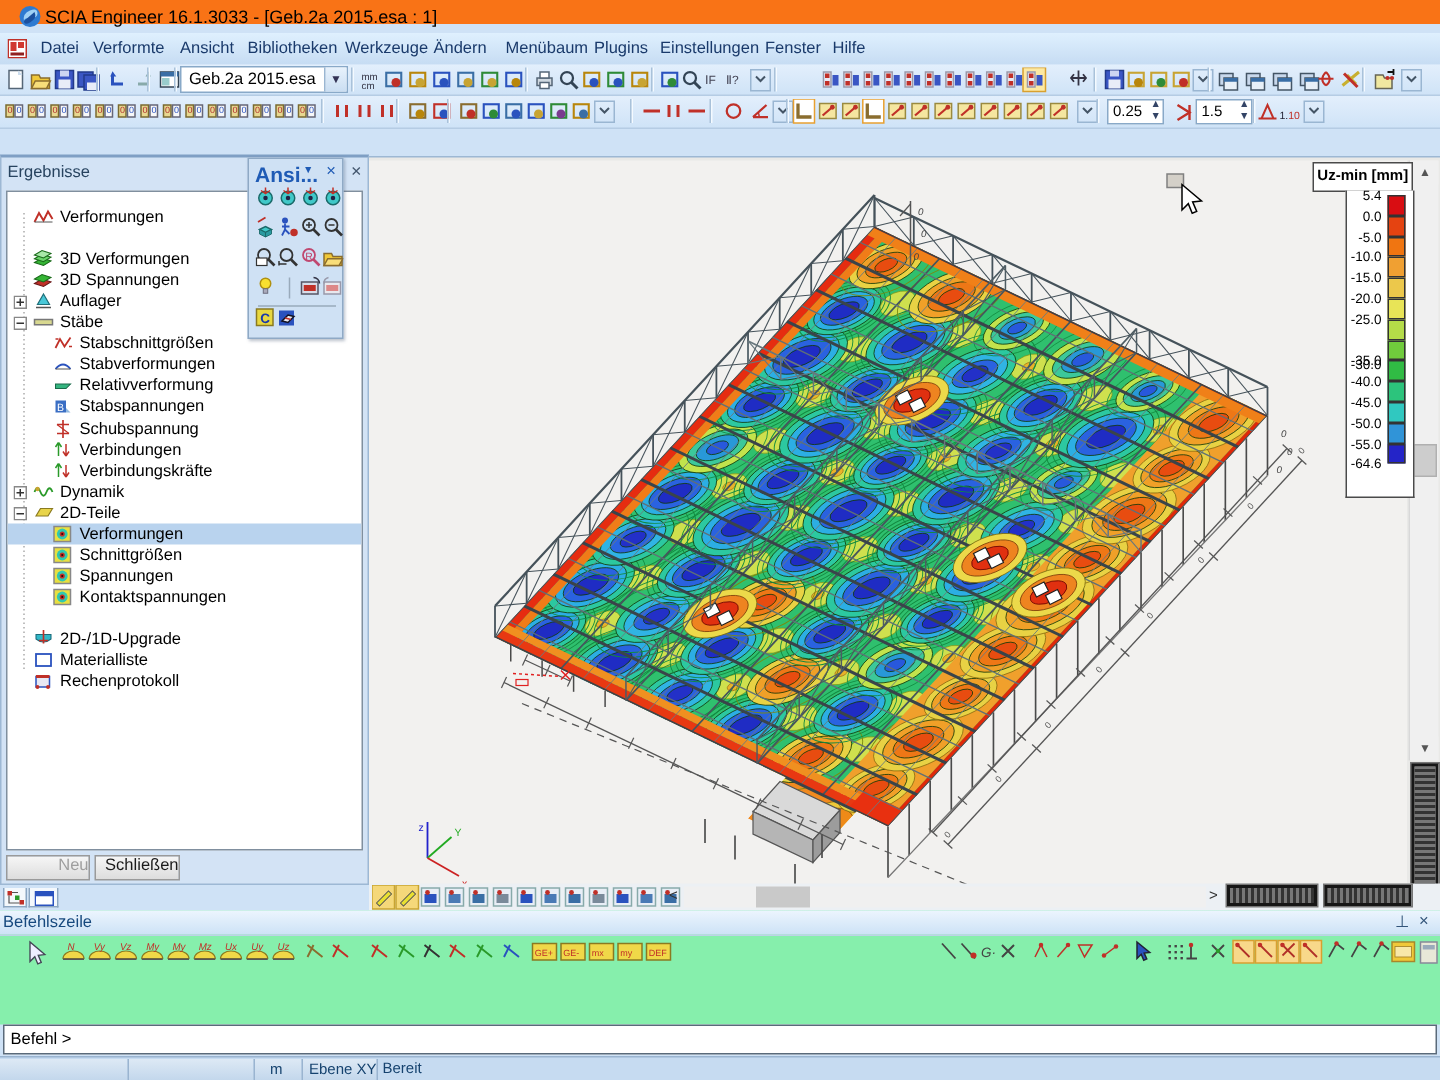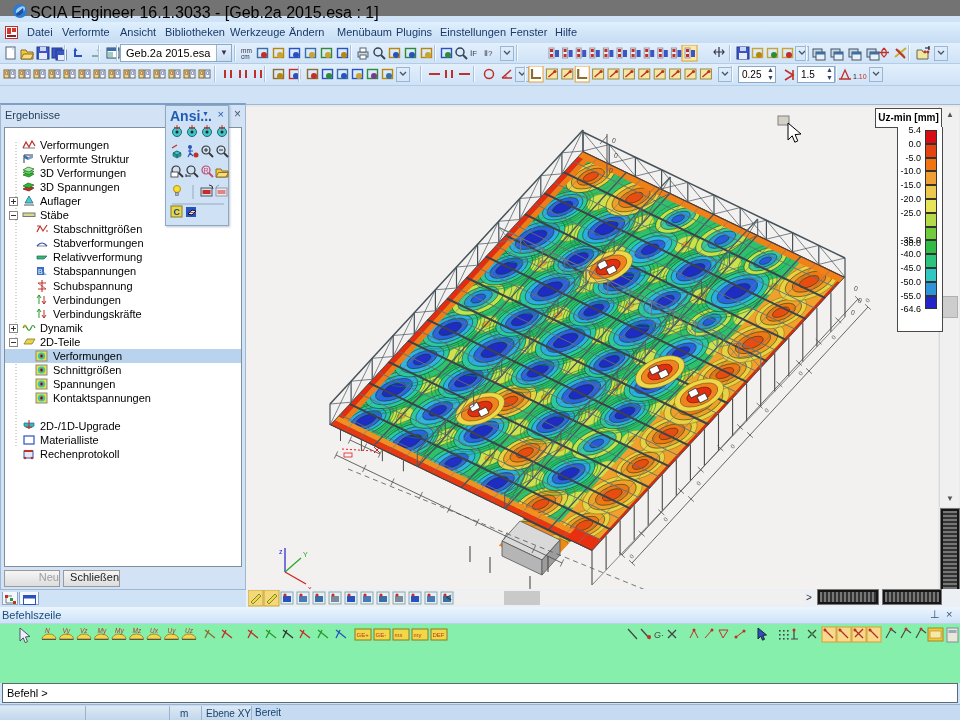--- a/index.html
+++ b/index.html
@@ -1,16 +1,16 @@
 <!DOCTYPE html>
 <html><head><meta charset="utf-8"><style>
 *{margin:0;padding:0;box-sizing:border-box}
 body{width:960px;height:720px;font-family:"Liberation Sans",sans-serif;overflow:hidden;position:relative;background:#cfe2f6}
 .abs{position:absolute}
-#title{left:0;top:0;width:960px;height:16px;background:#737373;color:#000;font-size:16px}
+#title{left:0;top:0;width:960px;height:16px;background:#f97316;color:#000;font-size:12px}
 #title span{position:absolute;left:30px;top:4px}
 #menubar{left:0;top:22px;width:960px;height:21px;background:linear-gradient(#dff0fe,#c6dcf3);color:#1a3a6b;font-size:11px}
 .mi{position:absolute;top:4px}
 .tbrow{left:0;width:960px;height:21px;background:linear-gradient(#e3effc,#cfe3f7);border-bottom:1px solid #b5cce4}
 #tb1{top:43px}#tb2{top:64px;height:22px}
 .sep{position:absolute;width:2px;height:16px;border-left:1px solid #a9c2da;border-right:1px solid #f4faff;top:2px}
 #combo{position:absolute;left:120px;top:1px;width:112px;height:18px;background:#fff;border:1px solid #89a9c8;font-size:11px;color:#000}
 #combo span{position:absolute;left:5px;top:2px}
 #combo .dd{position:absolute;right:0;top:0;width:15px;height:16px;background:linear-gradient(#e8f2fc,#cadef2);border-left:1px solid #9ab6d2;text-align:center;font-size:8px;color:#335;line-height:16px}
 #leftpanel{left:0;top:103px;width:246px;height:487px;background:#d3e3f5;border:1px solid #9db8d4;border-top:2px solid #7f9fc4}
@@ -552,28 +552,20 @@
     <div id="treebox">
       <svg class="abs" style="left:0;top:0" width="236" height="438">
         <line x1="11" y1="14" x2="11" y2="320" stroke="#aaa" stroke-dasharray="1,2" stroke-width="1"></line>
       </svg>
       <div class="trow" style="top:10.0px">
         <svg style="position:absolute;left:17px;top:0" width="14" height="14">
           <path d="M1 10 L4 4 L7 9 L10 3 L13 8" stroke="#c03028" stroke-width="1.3" fill="none"></path>
           <path d="M1 10 h12" stroke="#555" stroke-width="0.8"></path>
         </svg>
         <span class="txt" style="left:35px">Verformungen</span>
-      </div>
-      <div class="trow" style="top:24.1px">
-        <svg style="position:absolute;left:17px;top:0" width="14" height="14">
-          <path d="M2 11 L2 3 L11 3" stroke="#334" stroke-width="1" fill="none"></path>
-          <path d="M2 3 l4 2 v3 l-4 -2 z" fill="#3a6ea5"></path>
-          <path d="M6 5 l5 -2 v3 l-5 2 z" fill="#7aa0c8"></path>
-        </svg>
-        <span class="txt" style="left:35px">Verformte Struktur</span>
       </div>
       <div class="trow" style="top:38.1px">
         <svg style="position:absolute;left:17px;top:0" width="14" height="14">
           <path d="M1 9 l5 -3 l6 2 l-5 3 z" fill="#35b535" stroke="#1a6a1a" stroke-width="0.7"></path>
           <path d="M1 6.5 l5 -3 l6 2 l-5 3 z" fill="#6ad46a" stroke="#1a6a1a" stroke-width="0.7"></path>
           <path d="M1 4 l5 -3 l6 2 l-5 3 z" fill="#a8e8a8" stroke="#1a6a1a" stroke-width="0.7"></path>
         </svg>
         <span class="txt" style="left:35px">3D Verformungen</span>
       </div>
       <div class="trow" style="top:52.2px">

